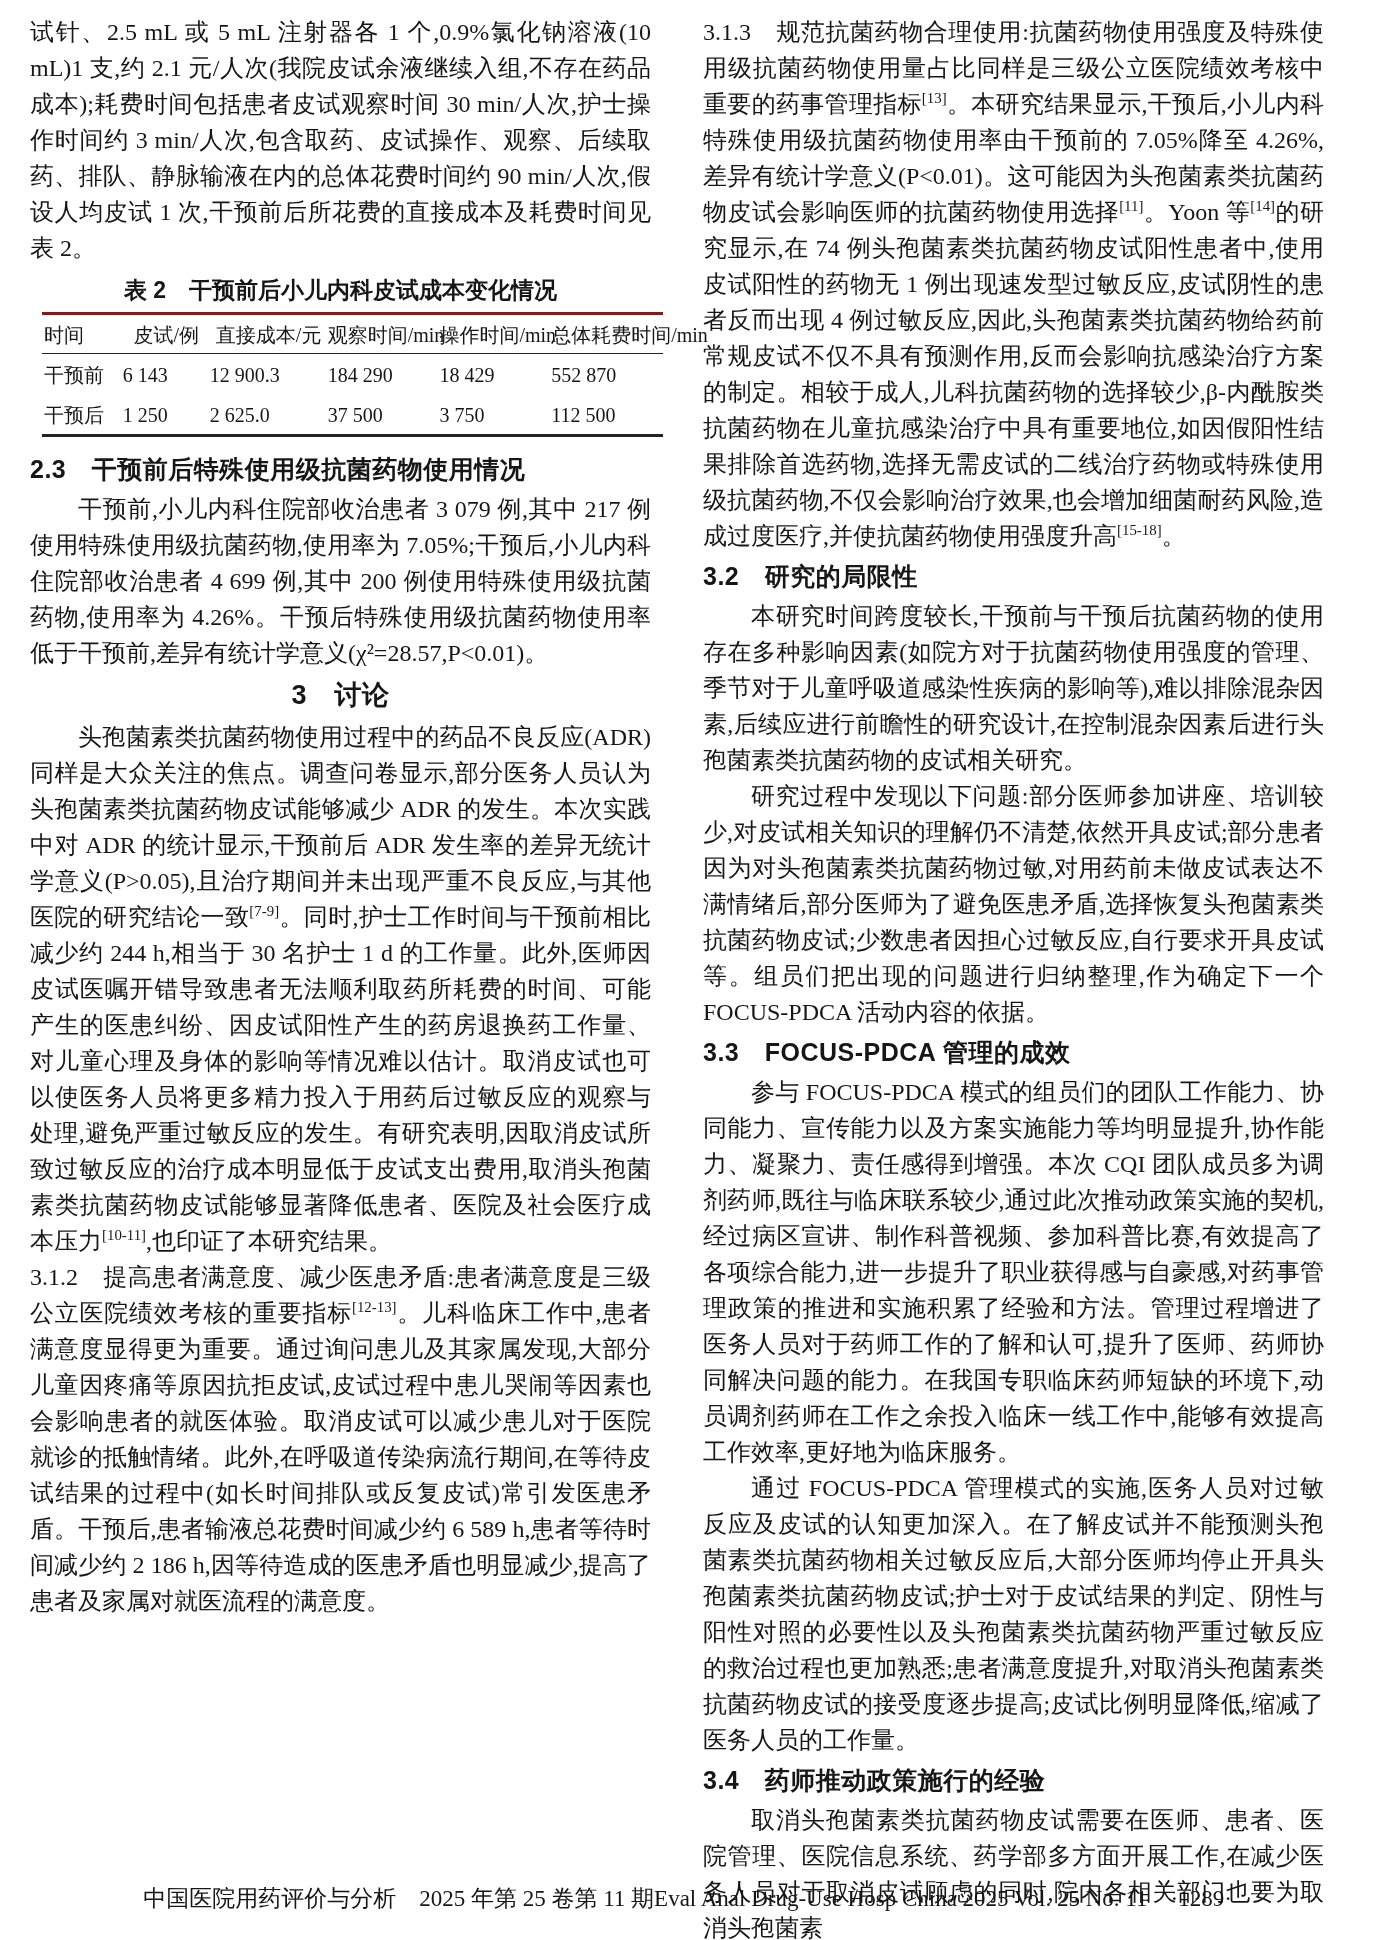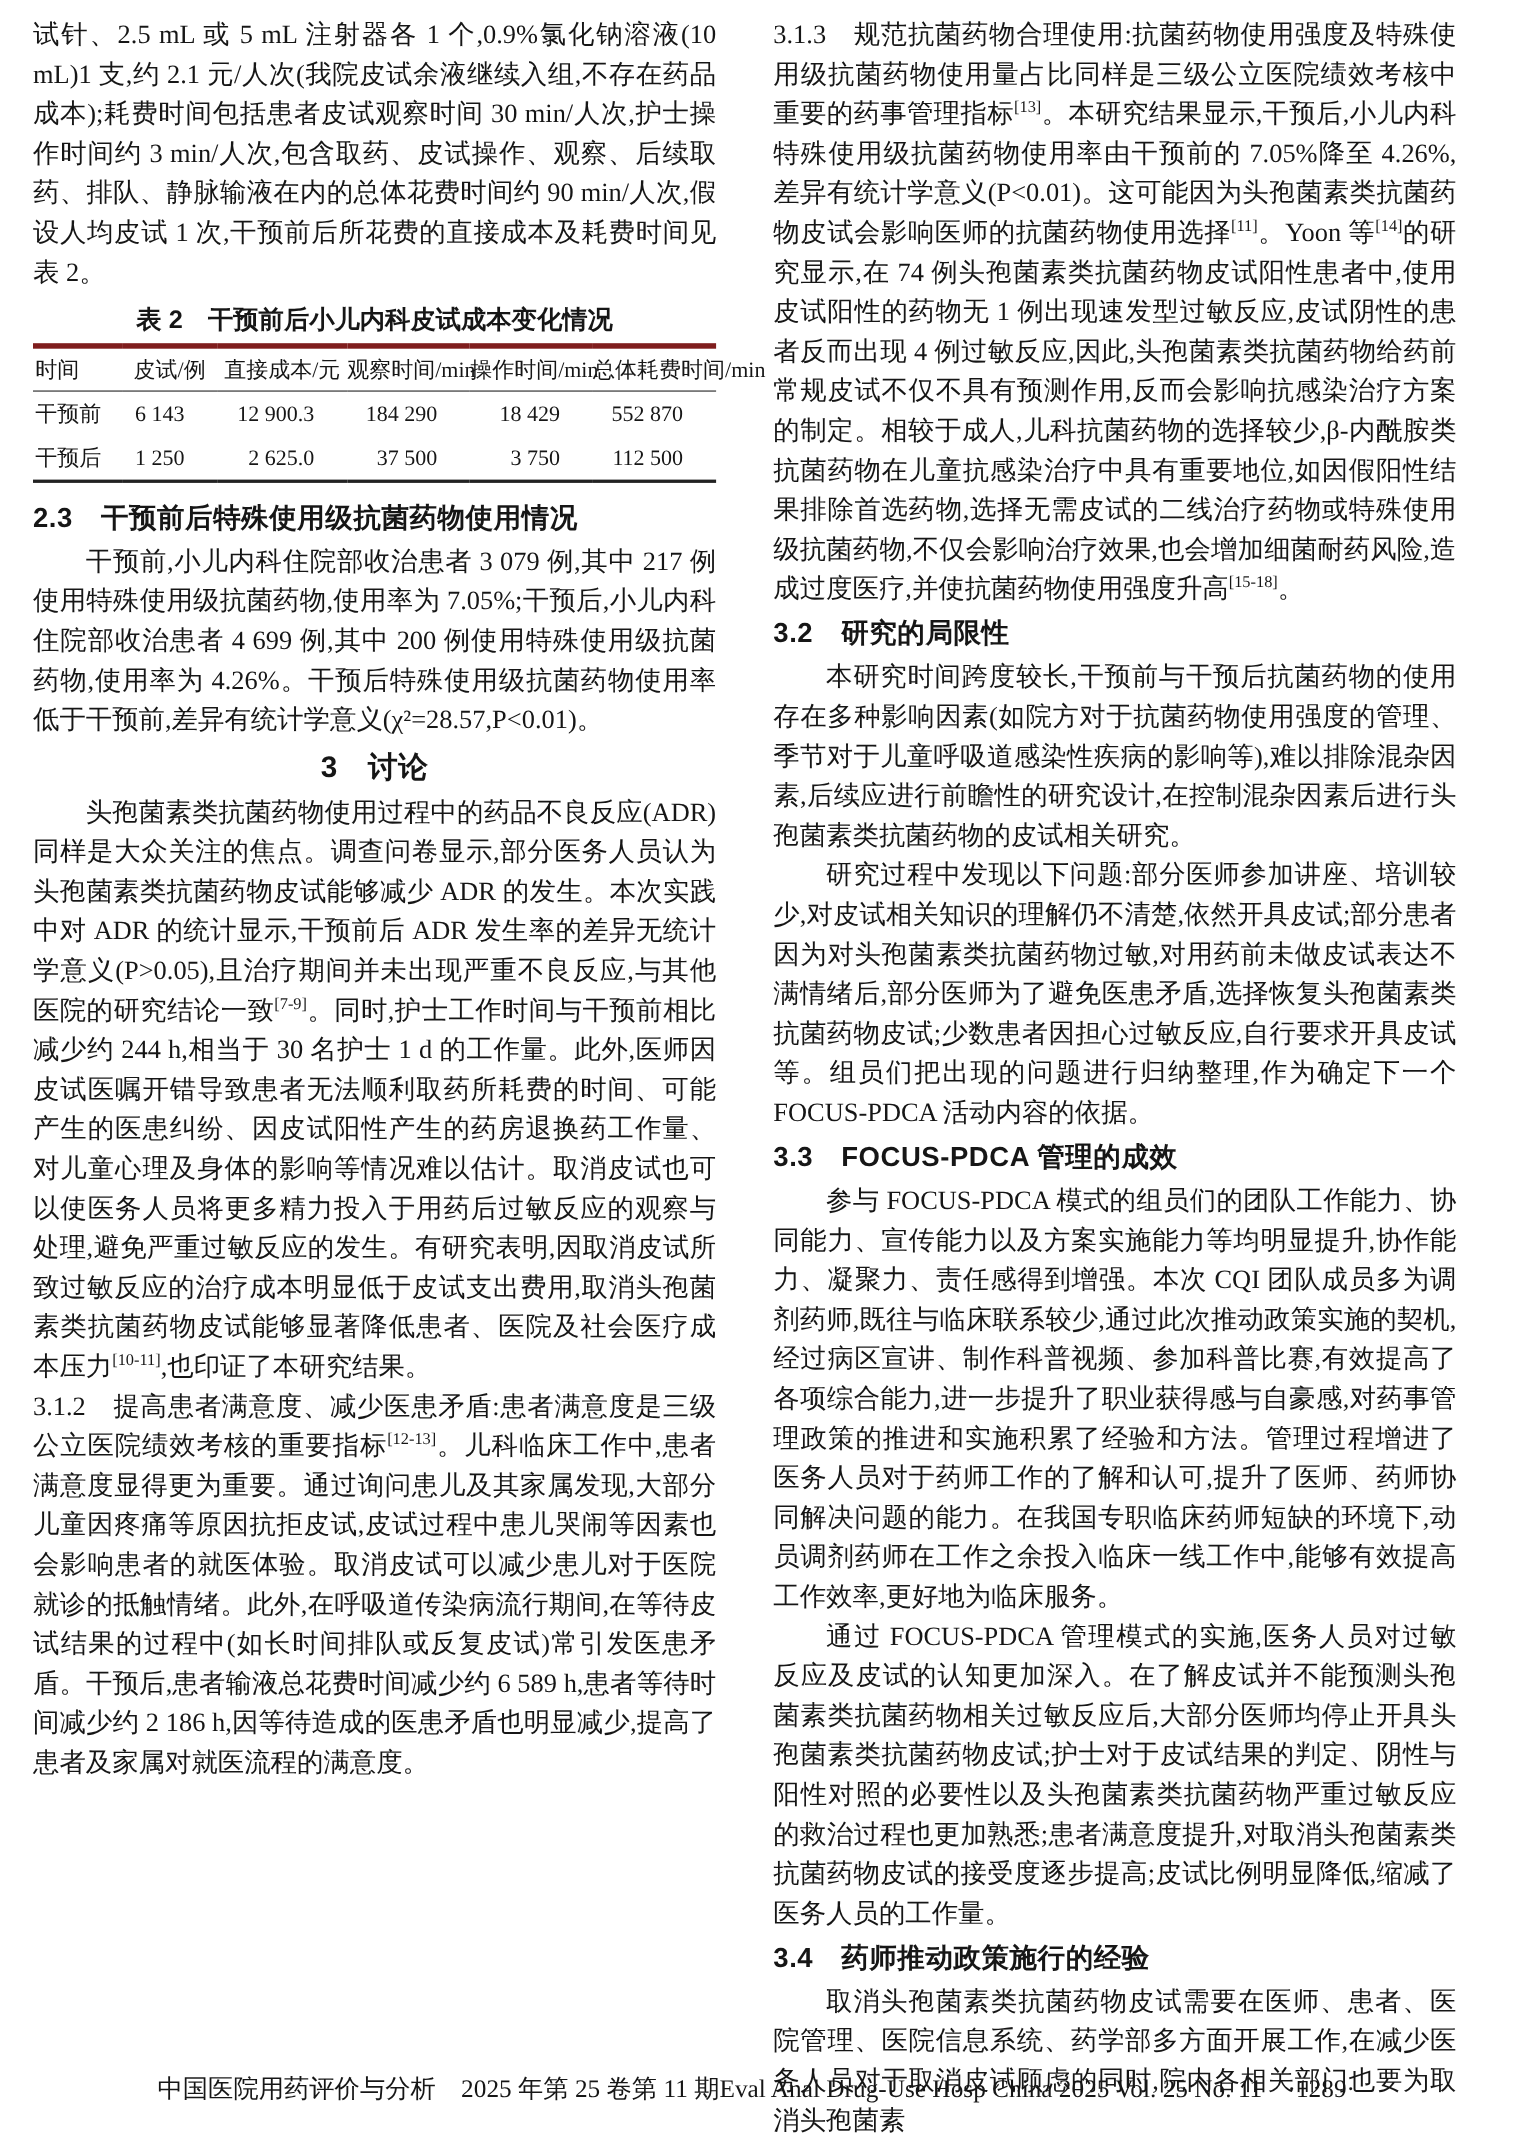--- a/index.html
+++ b/index.html
@@ -19,29 +19,29 @@
     text-align:left; text-indent:0; letter-spacing:0.5px;
   }
   .heading.major { font-size:27px; line-height:48px;text-align:center; }
   .tbl-title {
     font-family:"Liberation Sans","DejaVu Sans",sans-serif;
     font-weight:bold; font-size:23px; line-height:40px;
     text-align:center; margin-top:4px;
   }
   table.tbl {
     width:100%; border-collapse:collapse; table-layout:fixed;
-    font-size:20px; line-height:24px; margin:2px 0 10px 0;
-    border-top:5px solid #7f1d1d; border-bottom:3px solid #222;
+    font-size:20px; line-height:24px; margin:2px 0 10px 12px;
+    border-top:3px solid #7f1d1d; border-bottom:3px solid #222;
   }
   table.tbl th {
     font-weight:normal; padding:8px 0 6px 0;
     border-bottom:1.5px solid #222; white-space:nowrap; text-align:center;
   }
   table.tbl td { padding:9px 0 7px 0; }
-  table.tbl td.num { text-align:right; padding-right:30px; font-variant-numeric:tabular-nums; }
+  table.tbl td.num { text-align:left; padding-right:30px; font-variant-numeric:tabular-nums; }
   table.tbl th.c1, table.tbl td.rowlabel { text-align:left; padding-left:2px; }
   .w1{width:13%} .w2{width:14%} .w3{width:19%} .w4{width:18%} .w5{width:18%} .w6{width:18%}
   sup { font-size:0.62em; vertical-align:super; line-height:0; }
   .footer {
     position:absolute; left:30px; right:30px; bottom:26px;
     display:flex; justify-content:center; font-size:23px; line-height:30px;
   }
 </style>
 </head>
 <body>

